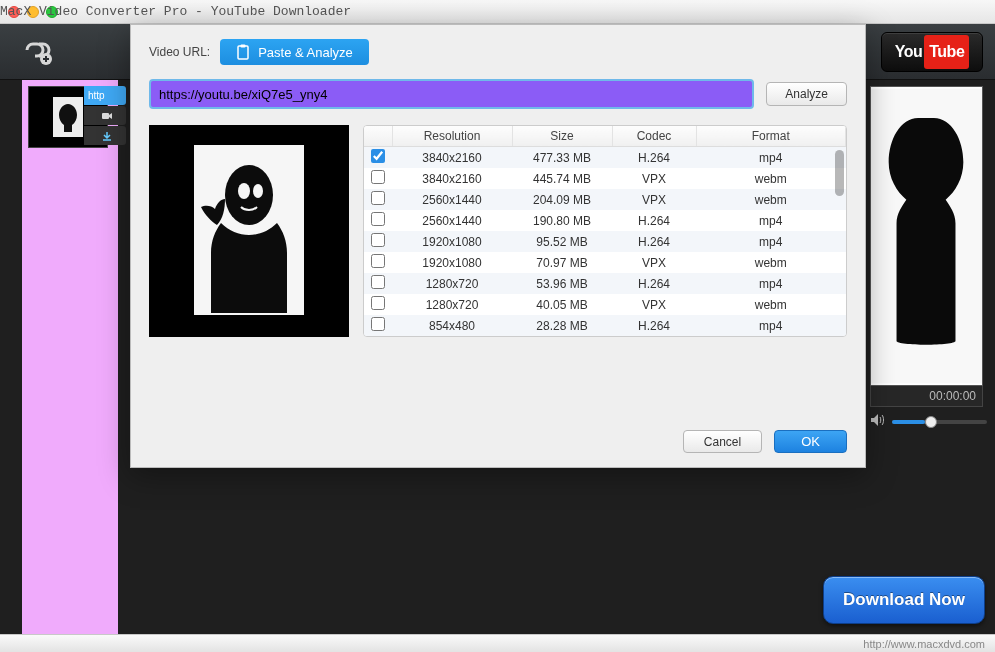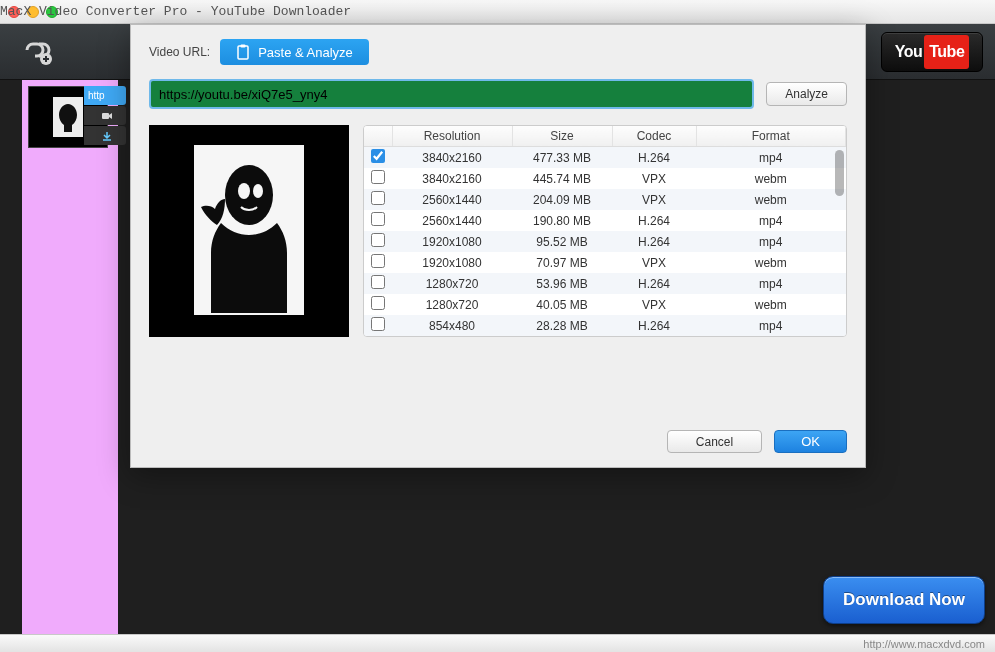--- a/index.html
+++ b/index.html
@@ -203,21 +203,21 @@
 .url-input-row {
   display:flex; gap:12px; align-items:center;
   margin-bottom: 16px;
 }
 .url-input {
   flex:1; height:30px;
   border: 2px solid #6fb9ea;
   border-radius:4px;
   padding: 0 8px;
   font-size:13px;
-  background:#15803d;
+  background:#8b5cf6;
 }
 .content-row { display:flex; gap:14px; }
 .big-thumb {
   width: 200px; height: 212px;
   background:#000;
   display:flex; align-items:center; justify-content:center;
 }
 .table-wrap {
   flex:1;
   border:1px solid #ccc;
@@ -317,20 +317,41 @@
         </div>
         <div class="tag dk">
           <svg width="12" height="10" viewBox="0 0 12 10">
               <path d="M6 1v5M3 4l3 3 3-3M2 9h8" stroke="#6cf" stroke-width="1.5" fill="none"></path>
             </svg>
         </div>
       </div>
     </div>
   </div>
 
+  <div class="preview-pane">
+    <div class="preview-img">
+      <svg width="113" height="300" viewBox="0 0 113 300">
+        <rect width="113" height="300" fill="#f8f8f8"></rect>
+        <path d="M48 30c-18 0-30 22-30 45 0 16 8 30 18 38-4 6-10 14-10 24v120c0 5 60 5 60 0V137c0-10-6-18-10-24 10-8 18-22 18-38 0-23-12-45-30-45h-16z" fill="#0a0a0a"></path>
+      </svg>
+    </div>
+    <div class="time-row">00:00:00</div>
+    <div class="vol-row">
+      <span>
+        <svg width="16" height="14" viewBox="0 0 16 14">
+            <path d="M1 5h3l4-4v12l-4-4H1z" fill="#bbb"></path>
+            <path d="M10 4c1 1 1 5 0 6M12 2c2 2 2 8 0 10" stroke="#bbb" fill="none"></path>
+          </svg>
+      </span>
+      <div class="vol-track">
+        <div class="vol-fill"></div>
+        <div class="vol-thumb"></div>
+      </div>
+    </div>
+  </div>
 
   <div class="below">
     <button class="dl-btn">Download Now</button>
   </div>
 
 </div>
 
 <div class="statusbar">
   <span>http://www.macxdvd.com</span>
 </div>
@@ -446,16 +467,16 @@
               <td>webm</td>
             </tr>
           </tbody>
       </table>
       <div class="scroll-ind">
         <div class="scroll-thumb"></div>
       </div>
     </div>
   </div>
   <div class="modal-foot">
-    <button class="mac-btn" style="padding:3px 28px">Cancel</button>
+    <button class="mac-btn" style="padding:3px 20px">Cancel</button>
     <button class="ok-btn">OK</button>
   </div>
 </div>
 
 </body></html>

